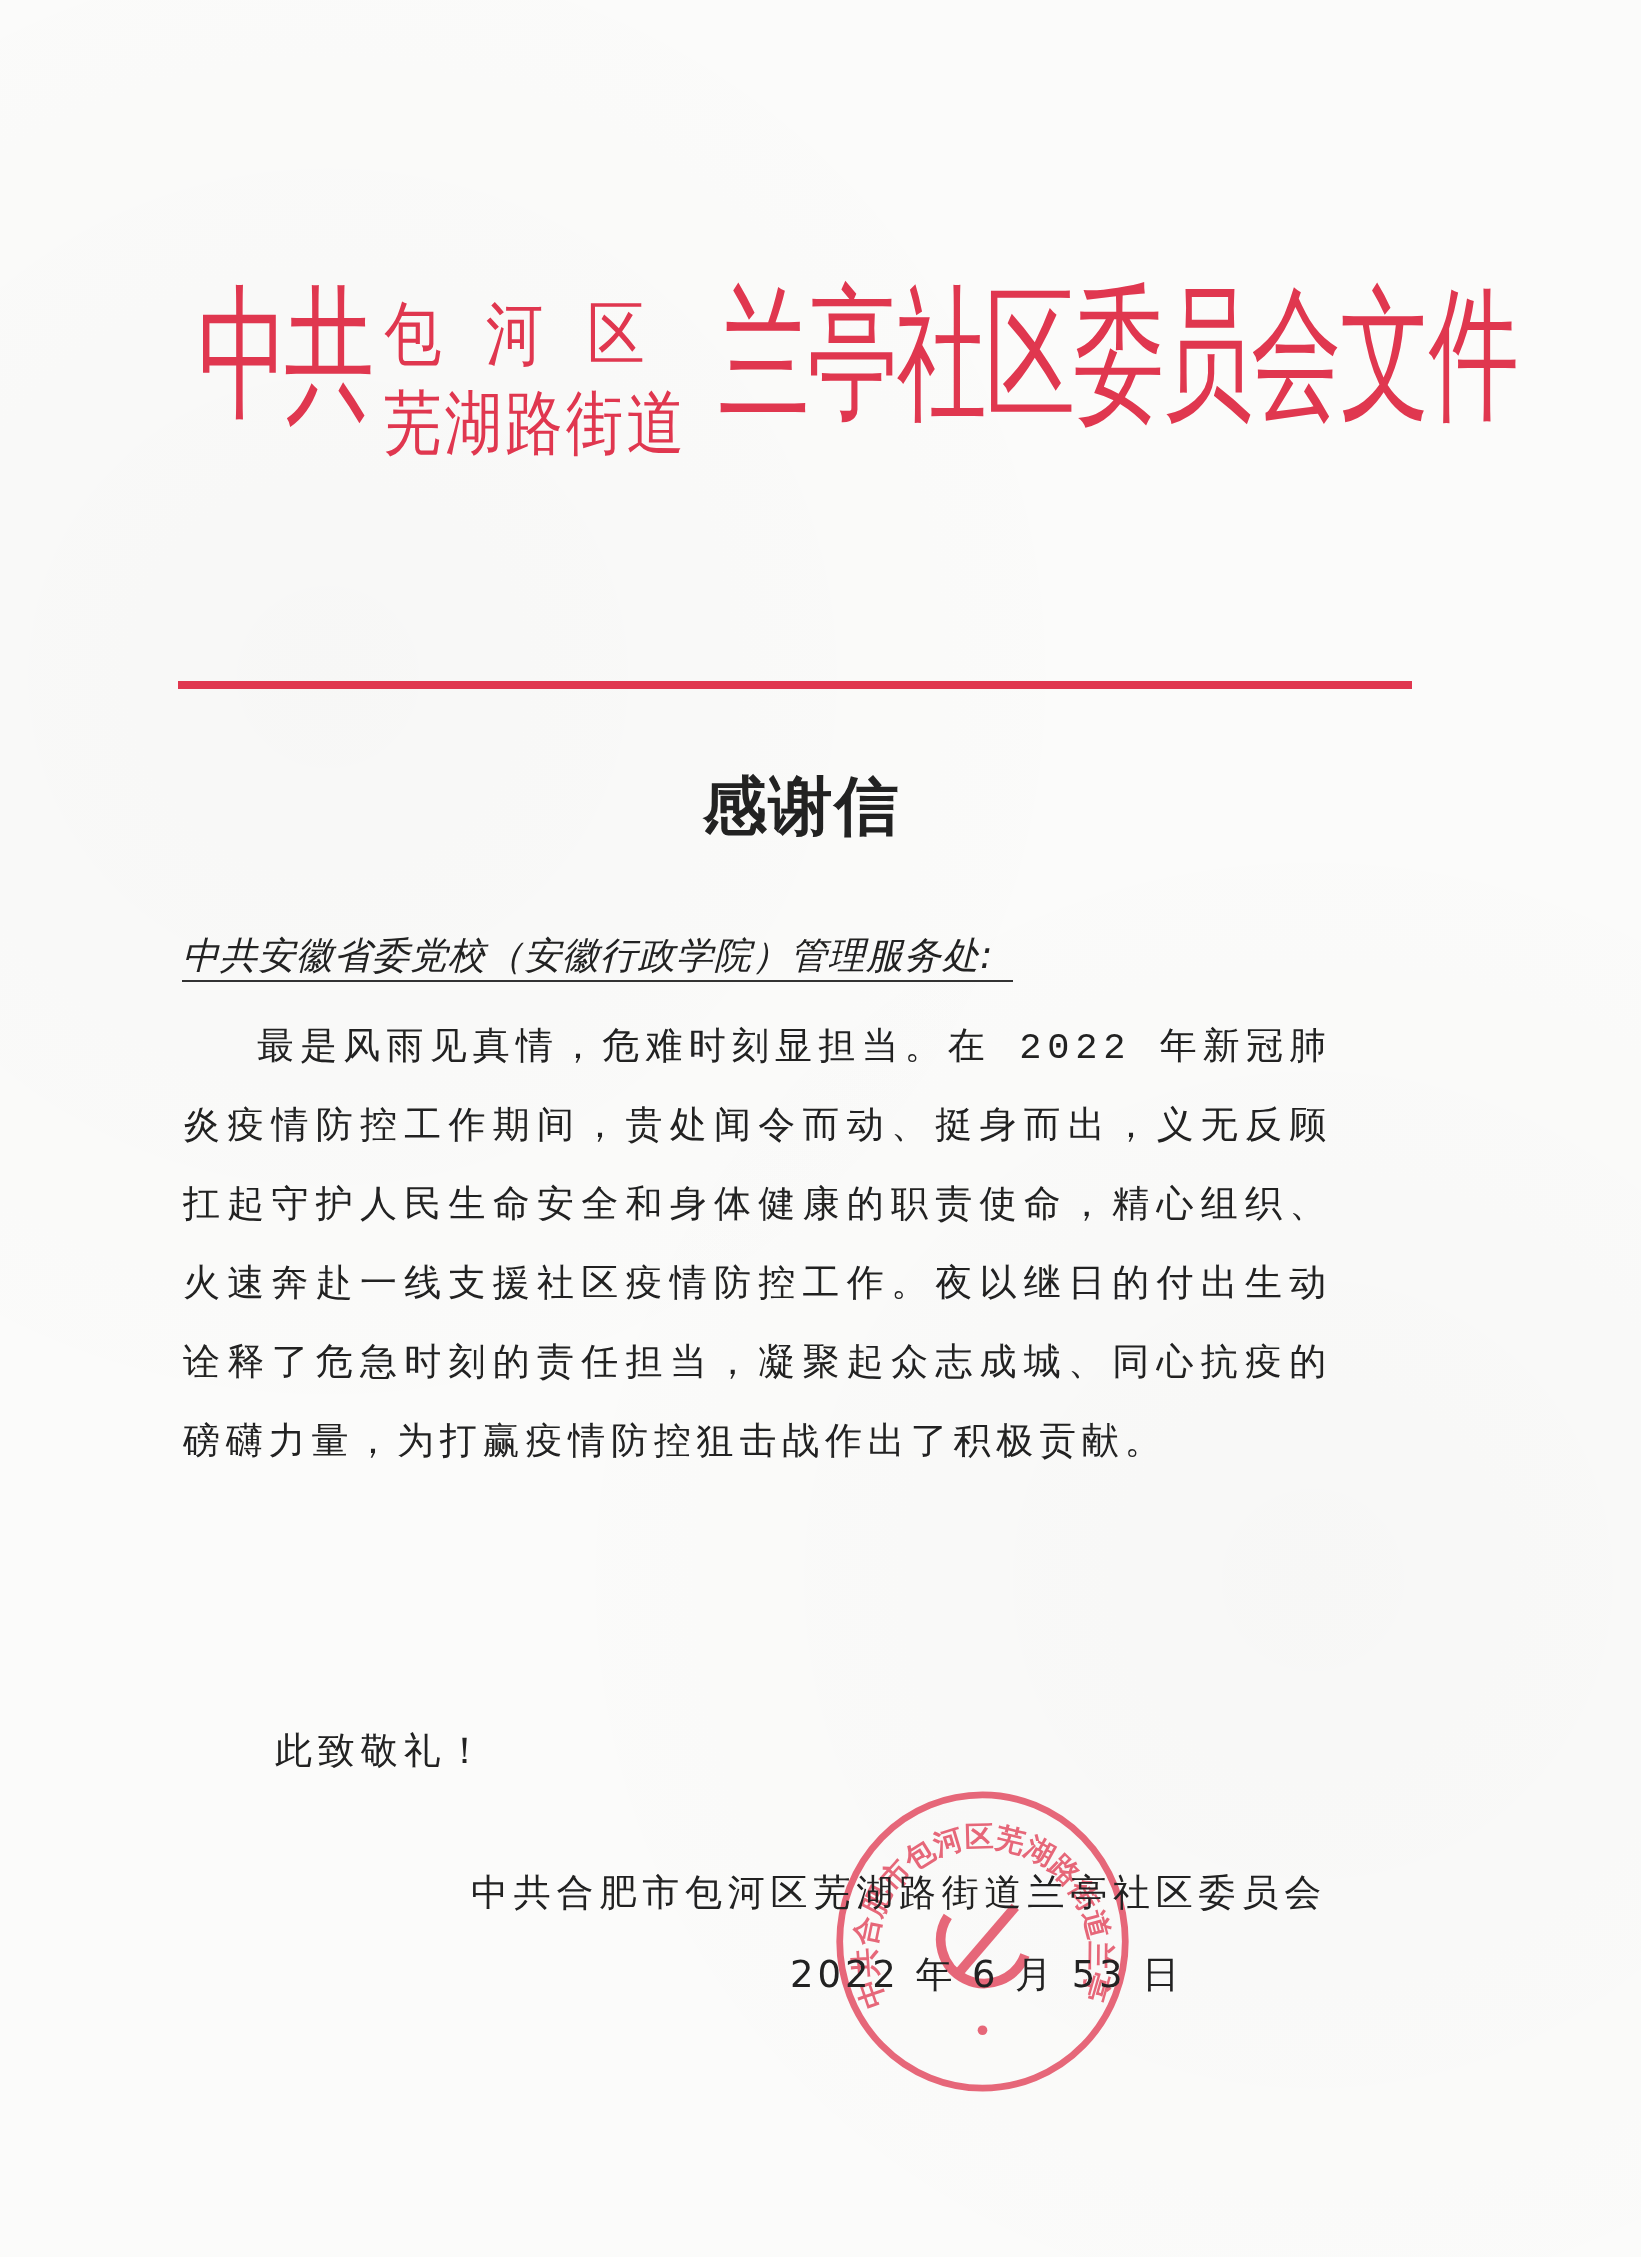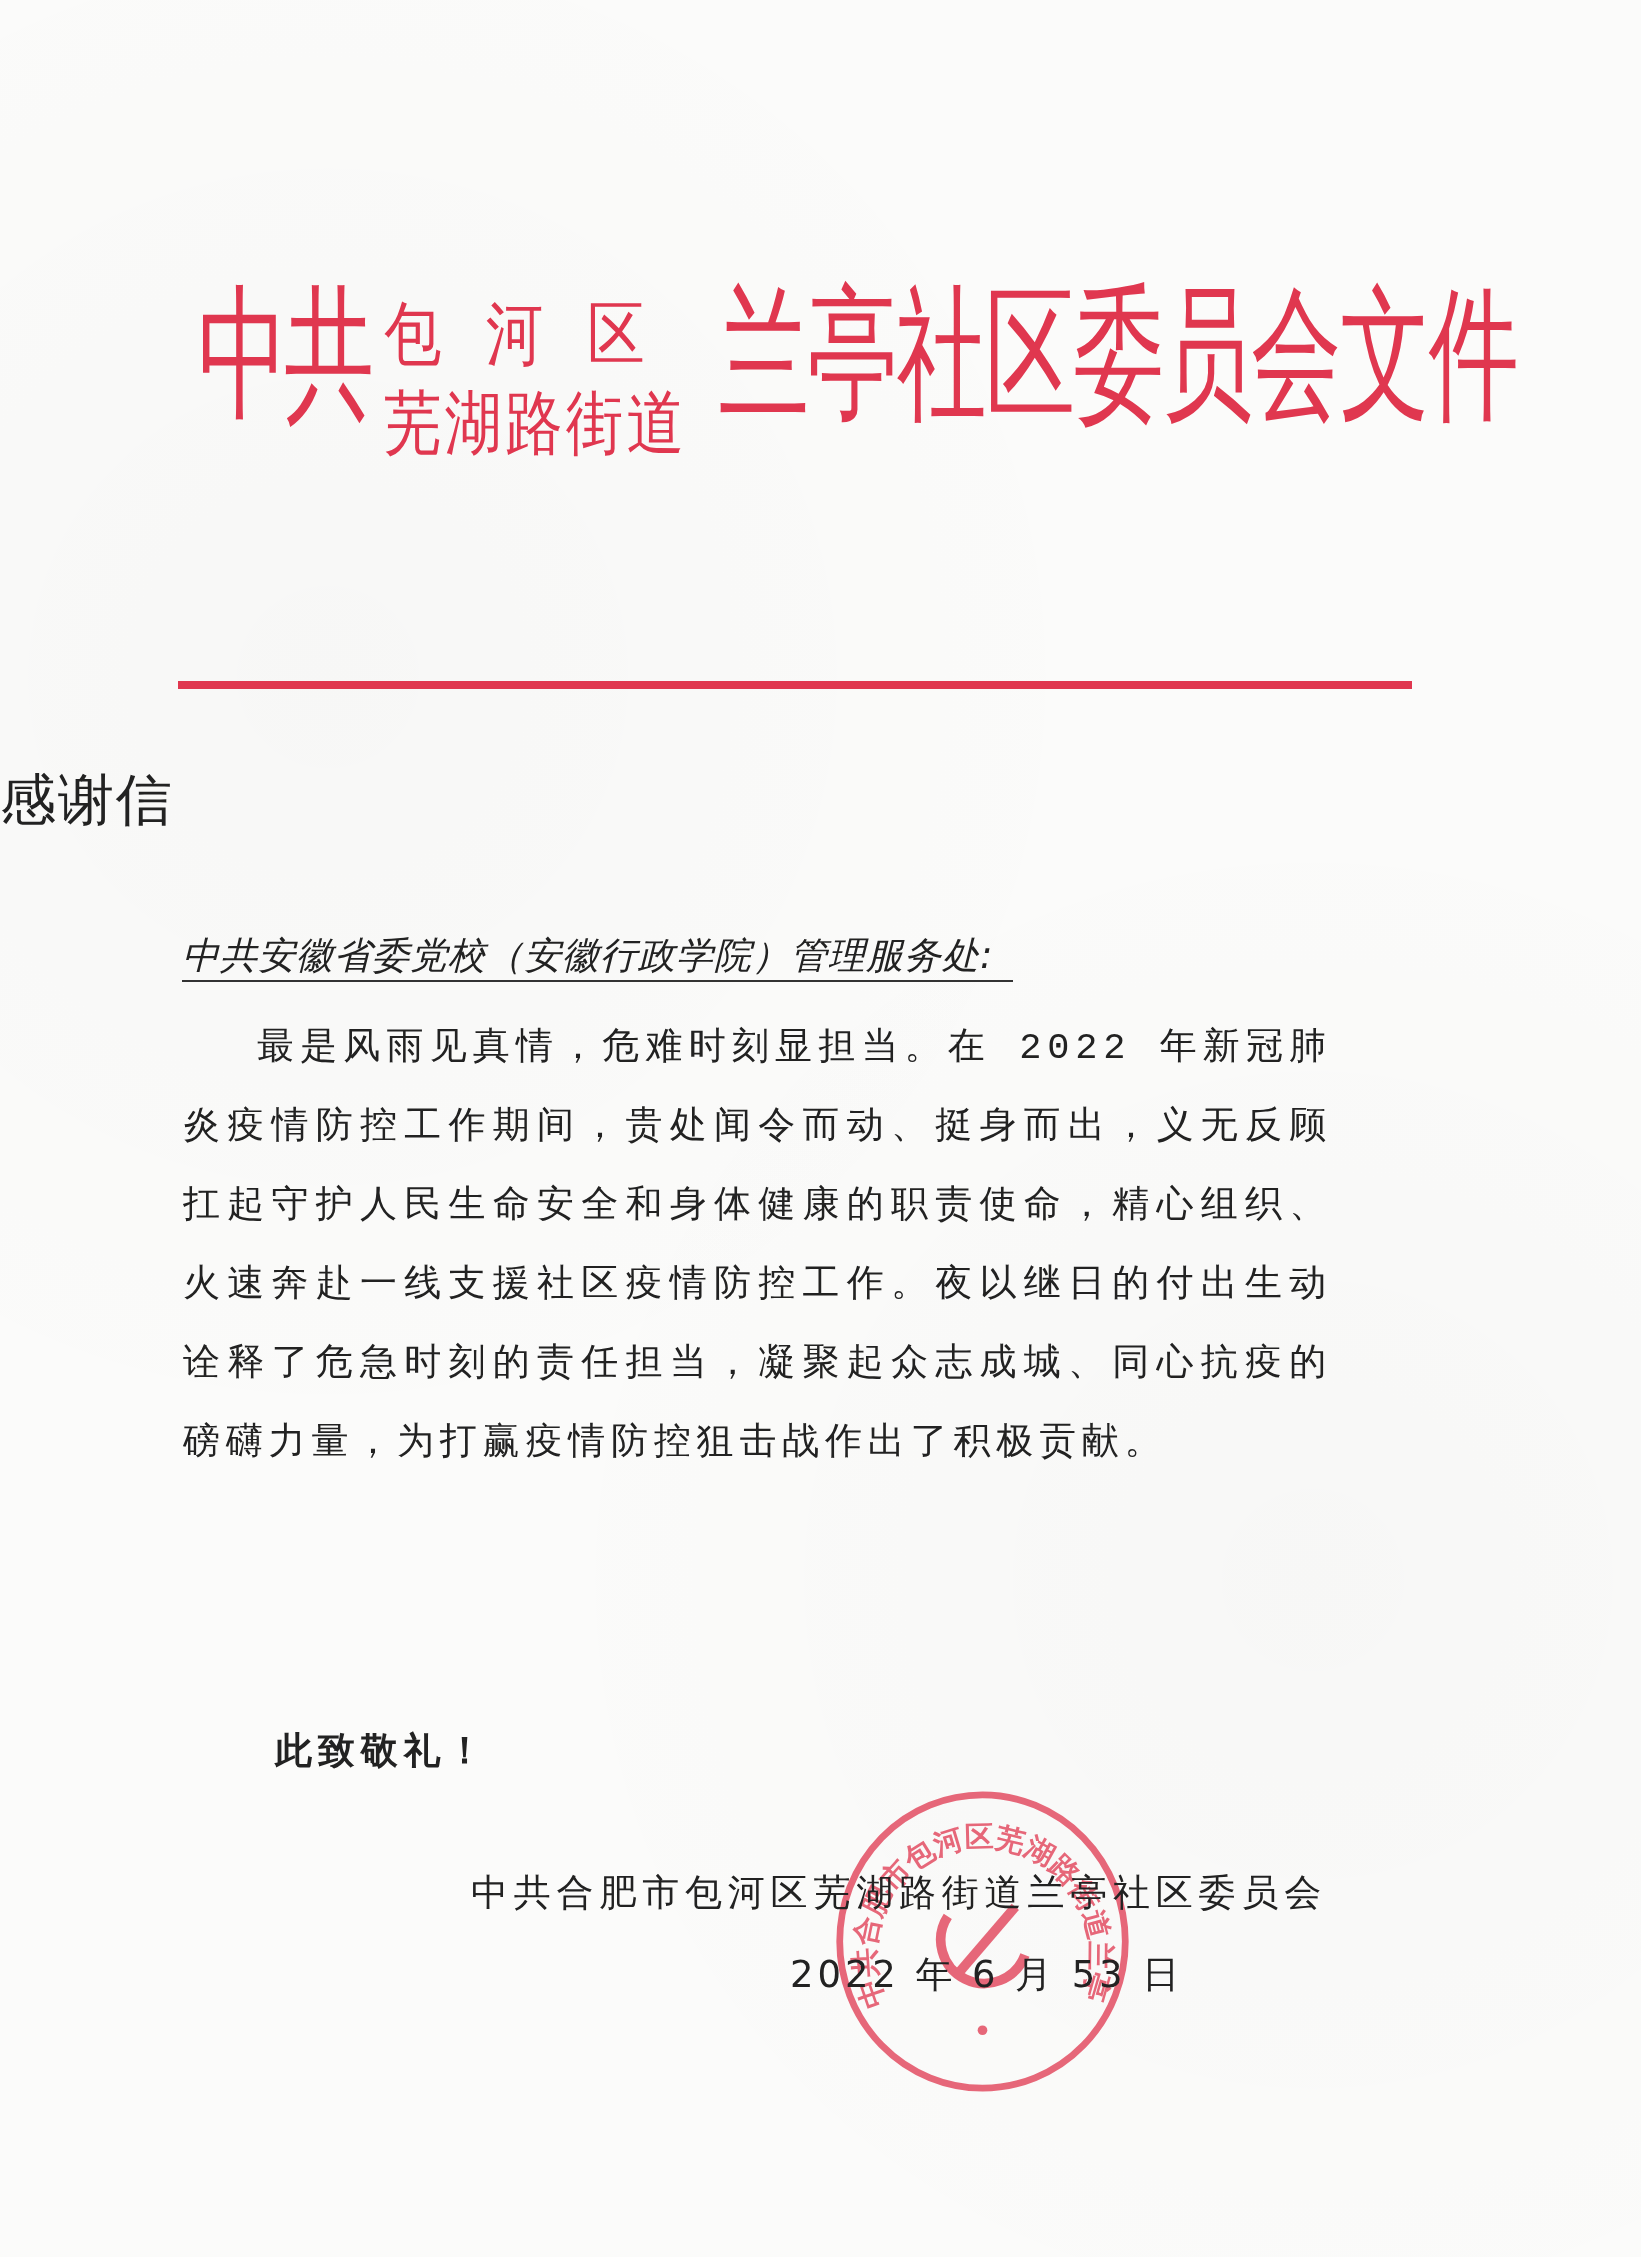--- a/index.html
+++ b/index.html
@@ -38,42 +38,42 @@
     font-family: "DejaVu Serif", serif;
     font-size: 145px; line-height: 164px; letter-spacing: -1.9px;
     transform: scaleX(0.62); transform-origin: left center;
     white-space: nowrap;
   }
   .red-rule {
     position: absolute; left: 178px; top: 681px; width: 1234px; height: 7.7px;
     background: #e0374f;
   }
   .title {
-    position: absolute; left: 0; width: 1603px; top: 763px; text-align: left;
-    font-family: "DejaVu Sans", sans-serif; font-weight: normal;
-    font-size: 56px; color: #222; letter-spacing: 1.9px;
+    position: absolute; left: 0; width: 1603px; top: 763px; text-align: center;
+    font-family: "DejaVu Sans", sans-serif; font-weight: bold;
+    font-size: 64px; color: #222; letter-spacing: 1.9px;
   }
   .recipient {
     position: absolute; left: 182px; top: 932px;
     font-size: 37px; line-height: 48px; letter-spacing: 1px;
     padding-right: 19.3px;
     border-bottom: 2.9px solid #333;
     white-space: nowrap;
     font-style: italic;
   }
   .body-text {
     position: absolute; left: 183px; top: 1009px; width: 1149px;
     font-size: 37px; line-height: 79px; letter-spacing: 5.8px;
     text-align: justify;
     font-family: Liberation Mono, monospace;
   }
   .body-text p { margin: 0; text-indent: 2em; }
   .closing {
     position: absolute; left: 275px; top: 1726px;
-    font-size: 37px; letter-spacing: 5.8px; font-weight: bold;
+    font-size: 37px; letter-spacing: 5.8px;
   }
   .signature {
     position: absolute; left: 471px; top: 1868px;
     font-size: 37px; letter-spacing: 5.8px; white-space: nowrap;
   }
   .date {
     position: absolute; left: 790px; top: 1950px;
     font-size: 37px; letter-spacing: 3.9px; white-space: nowrap;
   }
   .seal {

